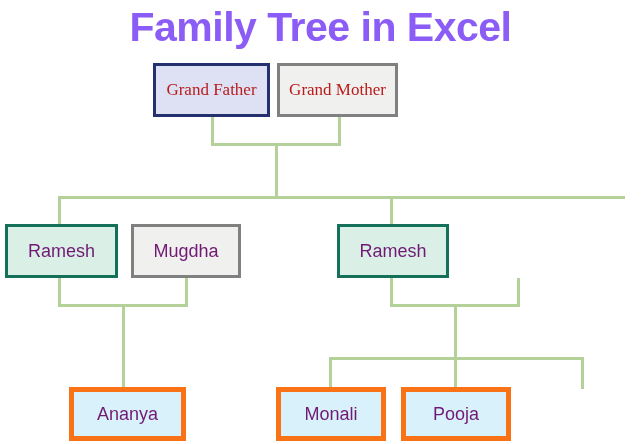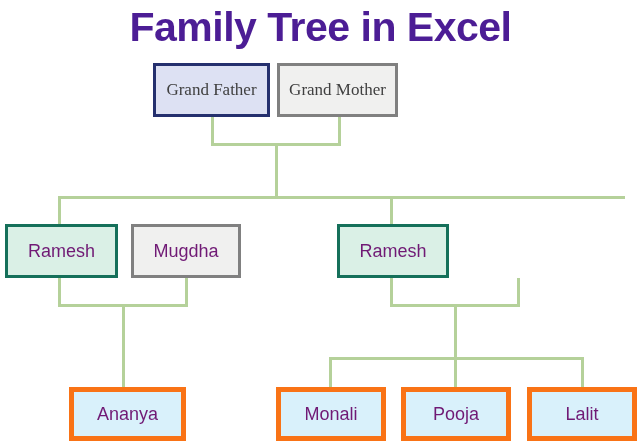--- a/index.html
+++ b/index.html
@@ -21,21 +21,21 @@
     position: absolute;
     left: 0;
     top: 2px;
     width: 641px;
     text-align: center;
     font-family: "Liberation Sans", sans-serif;
     font-weight: bold;
     font-size: 41px;
     line-height: 50px;
     letter-spacing: -0.5px;
-    color: #4c1d95;
+    color: #8b5cf6;
     white-space: nowrap;
   }
 
   
   .line {
     position: absolute;
     background: #b5d19a;
   }
   .line.h { height: 3px; }
   .line.v { width: 3px; }
@@ -49,21 +49,21 @@
     justify-content: center;
     text-align: center;
     white-space: nowrap;
     overflow: hidden;
   }
 
   
   .node.gen1 {
     font-family: "Liberation Serif", serif;
     font-size: 17px;
-    color: #404040;
+    color: #b91c1c;
   }
   .node.style-grandfather {
     background: #dde1f3;
     border: 3px solid #25306e;
   }
   .node.style-grandmother {
     background: #f0f0ef;
     border: 3px solid #808080;
   }
 
@@ -130,15 +130,14 @@
 
   <div class="node gen2 style-green" style="left:337px; top:224px; width:112px; height:54px;">Ramesh</div>
 
 
   <div class="node gen3 style-blue" style="left:69px; top:387px; width:117px; height:54px;">Ananya</div>
 
   <div class="node gen3 style-blue" style="left:276px; top:387px; width:110px; height:54px;text-align:right;">Monali</div>
 
   <div class="node gen3 style-blue" style="left:401px; top:387px; width:110px; height:54px;">Pooja</div>
 
-  <div class="node gen3 style-blue" style="left:527px; top:387px; width:110px; height:54px;">Lalit</div>
 
 </div>
 
 </body></html>

